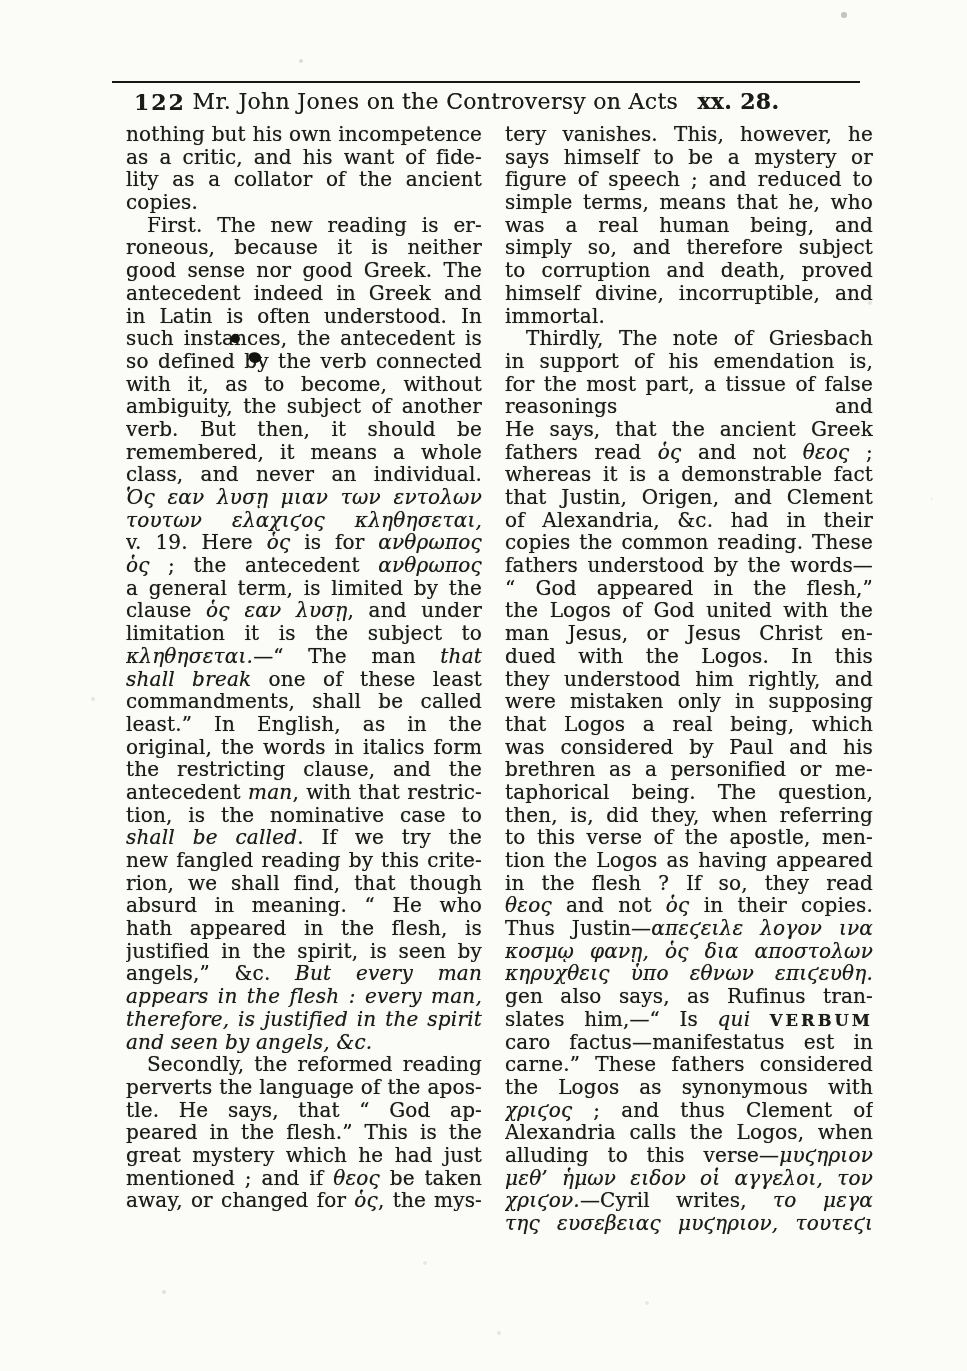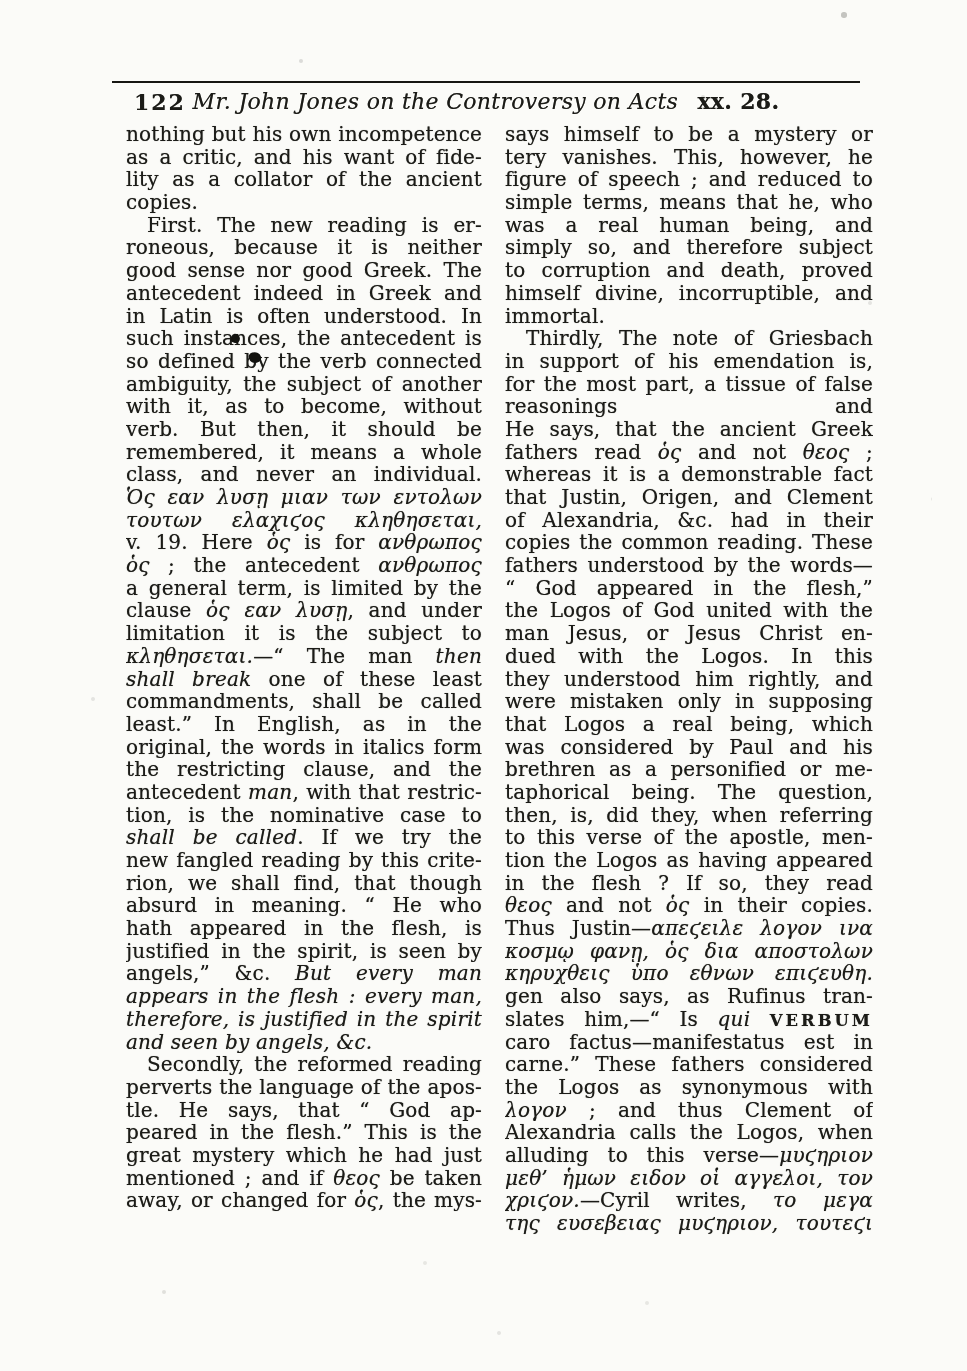--- a/index.html
+++ b/index.html
@@ -24,21 +24,21 @@
   .pageno{
     position:absolute;left:22px;top:1px;
     font-size:22px;font-weight:700;letter-spacing:2px;
     text-shadow:0 0 .6px rgba(20,20,15,.6);
   }
   .runtitle{
     display:block;text-align:center;font-size:22px;
     text-shadow:0 0 .6px rgba(20,20,15,.6);
     letter-spacing:.3px;
   }
-  .runtitle .ti{font-style:italic;}
+  .runtitle .ti{}
   .runtitle .tr{font-style:normal;font-weight:600;margin-left:12px;}
   .columns{
     position:absolute;left:126px;top:123px;
     display:flex;gap:23px;
   }
   .col{width:356px;}
   .col.right{width:368px;}
   .ln{
     height:22.7px;line-height:22.6px;font-size:20px;
     text-align:justify;text-align-last:justify;-moz-text-align-last:justify;
@@ -88,33 +88,33 @@
         <div class="ln">as a critic, and his want of fide-</div>
         <div class="ln">lity as a collator of the ancient</div>
         <div class="ln end">copies.</div>
         <div class="ln ind">First. The new reading is er-</div>
         <div class="ln">roneous, because it is neither</div>
         <div class="ln">good sense nor good Greek.  The</div>
         <div class="ln">antecedent indeed in Greek and</div>
         <div class="ln">in Latin is often understood.  In</div>
         <div class="ln">such instances, the antecedent is</div>
         <div class="ln">so defined by the verb connected</div>
+        <div class="ln">with it, as to become, without</div>
         <div class="ln">ambiguity, the subject of another</div>
-        <div class="ln">with it, as to become, without</div>
         <div class="ln">verb.  But then, it should be</div>
         <div class="ln">remembered, it means a whole</div>
         <div class="ln">class, and never an individual.</div>
         <div class="ln"><i>Ὁς εαν λυσῃ μιαν των εντολων</i></div>
         <div class="ln"><i>τουτων ελαχιϛος κληθησεται,</i> Mat.</div>
         <div class="ln">v. 19.  Here <i>ὁς</i> is for <i>ανθρωπος</i></div>
         <div class="ln"><i>ὁς</i> ; the antecedent <i>ανθρωπος</i> being</div>
         <div class="ln">a general term, is limited by the</div>
         <div class="ln">clause <i>ὁς εαν λυσῃ</i>, and under this</div>
         <div class="ln">limitation it is the subject to</div>
-        <div class="ln"><i>κληθησεται.</i>—“ The man <i>then</i></div>
+        <div class="ln"><i>κληθησεται.</i>—“ The man <i>that</i></div>
         <div class="ln"><i>shall break</i> one of these least</div>
         <div class="ln">commandments, shall be called</div>
         <div class="ln">least.”  In English, as in the</div>
         <div class="ln">original, the words in italics form</div>
         <div class="ln">the restricting clause, and the</div>
         <div class="ln">antecedent <i>man</i>, with that restric-</div>
         <div class="ln">tion, is the nominative case to</div>
         <div class="ln"><i>shall be called</i>.  If we try the</div>
         <div class="ln">new fangled reading by this crite-</div>
         <div class="ln">rion, we shall find, that though</div>
@@ -127,22 +127,22 @@
         <div class="ln end"><i>and seen by angels, &amp;c.</i></div>
         <div class="ln ind">Secondly, the reformed reading</div>
         <div class="ln">perverts the language of the apos-</div>
         <div class="ln">tle.  He says, that “ God ap-</div>
         <div class="ln">peared in the flesh.”  This is the</div>
         <div class="ln">great mystery which he had just</div>
         <div class="ln">mentioned ; and if <i>θεος</i> be taken</div>
         <div class="ln">away, or changed for <i>ὁς</i>, the mys-</div>
       </div>
     <div class="col right">
+        <div class="ln">tery vanishes.  This, however, he</div>
         <div class="ln">says himself to be a mystery or</div>
-        <div class="ln">tery vanishes.  This, however, he</div>
         <div class="ln">figure of speech ; and reduced to</div>
         <div class="ln">simple terms, means that he, who</div>
         <div class="ln">was a real human being, and</div>
         <div class="ln">simply so, and therefore subject</div>
         <div class="ln">to corruption and death, proved</div>
         <div class="ln">himself divine, incorruptible, and</div>
         <div class="ln end">immortal.</div>
         <div class="ln ind">Thirdly, The note of Griesbach</div>
         <div class="ln">in support of his emendation is,</div>
         <div class="ln">for the most part, a tissue of false</div>
@@ -170,21 +170,21 @@
         <div class="ln">in the flesh ?  If so, they read</div>
         <div class="ln"><i>θεος</i> and not <i>ὁς</i> in their copies.</div>
         <div class="ln">Thus Justin—<i>απεϛειλε λογον ινα</i></div>
         <div class="ln"><i>κοσμῳ φανῃ, ὁς δια αποστολων</i></div>
         <div class="ln"><i>κηρυχθεις ὑπο εθνων επιϛευθη.</i> Ori-</div>
         <div class="ln">gen also says, as Rufinus tran-</div>
         <div class="ln">slates him,—“ Is <i>qui</i> <span class="sc">VERBUM</span></div>
         <div class="ln">caro factus—manifestatus est in</div>
         <div class="ln">carne.”  These fathers considered</div>
         <div class="ln">the Logos as synonymous with</div>
-        <div class="ln"><i>λογον</i> ; and thus Clement of</div>
+        <div class="ln"><i>χριϛος</i> ; and thus Clement of</div>
         <div class="ln">Alexandria calls the Logos, when</div>
         <div class="ln">alluding to this verse—<i>μυϛηριον</i></div>
         <div class="ln"><i>μεθ’ ἡμων ειδον οἱ αγγελοι, τον</i></div>
         <div class="ln"><i>χριϛον.</i>—Cyril writes, <i>το μεγα</i></div>
         <div class="ln"><i>της ευσεβειας μυϛηριον, τουτεϛι</i></div>
       </div>
   </div>
 
   <div class="blot b1"></div>
   <div class="blot b2"></div>

